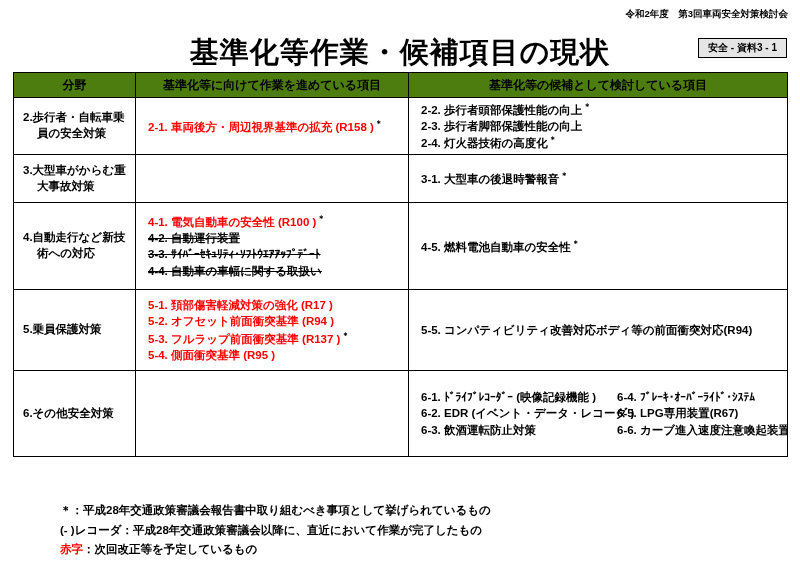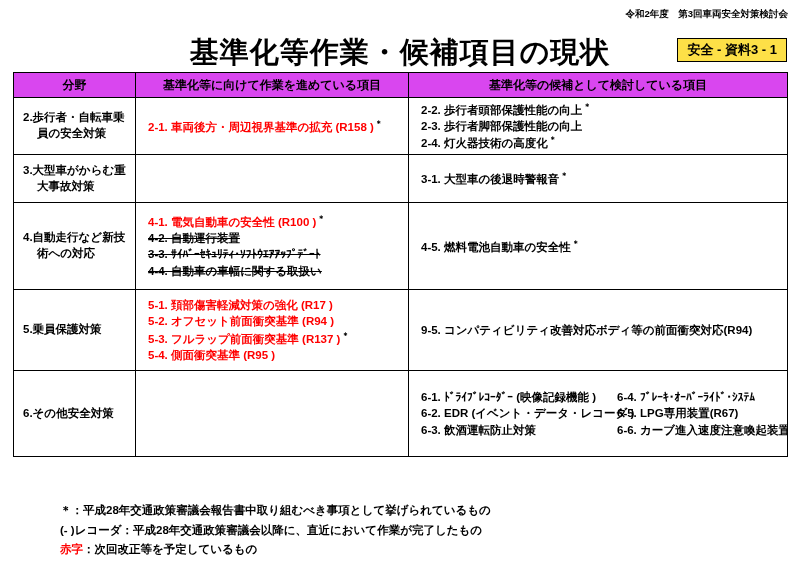--- a/index.html
+++ b/index.html
@@ -10,30 +10,30 @@
   .page-title {
     position:absolute; top:14px; left:0; right:0; text-align:center;
     font-size:29px; font-weight:bold; letter-spacing:1px;
   }
   .meta {
     position:absolute; top:7px; right:12px; text-align:right;
     font-size:9.5px; line-height:1.5; font-weight:bold;
   }
   .doc-box {
     position:absolute; top:38px; right:13px;
-    border:1.5px solid #000; padding:2px 9px; font-size:13px; font-weight:bold;
-    background:#fde047;
+    border:1.5px solid #000; padding:2px 9px; font-size:10px; font-weight:bold;
+    background:#e5e5e5;
   }
   table.main {
     position:absolute; left:13px; top:72px; width:774px;
     border-collapse:collapse; table-layout:fixed;
   }
   table.main th, table.main td { border:1.3px solid #000; overflow:hidden; }
   table.main th {
-    background:#d946ef; font-size:12px; font-weight:bold; text-align:center;
+    background:#4d7c0f; font-size:12px; font-weight:bold; text-align:center;
     padding:2px 0; height:20px;
   }
   td.cat {
     font-size:11.5px; font-weight:bold; vertical-align:middle;
     padding-left:9px; line-height:1.35;
   }
   td.cat .l2 { padding-left:14px; }
   td.items {
     font-size:11.5px; font-weight:bold; vertical-align:middle;
     padding-left:12px; padding-right:4px; line-height:1.4;
@@ -119,21 +119,21 @@
         <td class="cat">
           <div>5.乗員保護対策</div>
         </td>
         <td class="items">
           <div class="item red">5-1. 頚部傷害軽減対策の強化 (R17 )</div>
           <div class="item red">5-2. オフセット前面衝突基準 (R94 )</div>
           <div class="item red">5-3. フルラップ前面衝突基準 (R137 )<sup class="ast">＊</sup></div>
           <div class="item red">5-4. 側面衝突基準 (R95 )</div>
         </td>
         <td class="items">
-          <div class="item">9-5. コンパティビリティ改善対応ボディ等の前面衝突対応(R94)</div>
+          <div class="item">5-5. コンパティビリティ改善対応ボディ等の前面衝突対応(R94)</div>
         </td>
       </tr>
       <tr style="height: 86px;">
         <td class="cat">
           <div>6.その他安全対策</div>
         </td>
         <td class="items"></td>
         <td class="items">
           <div class="cand-cols">
             <div class="cand-col0">

